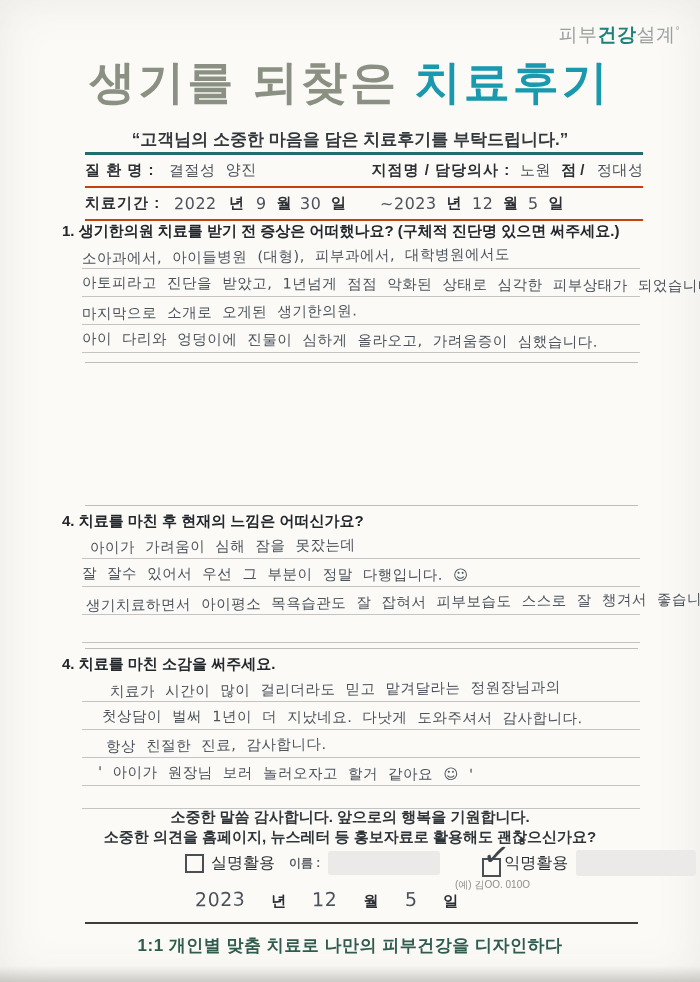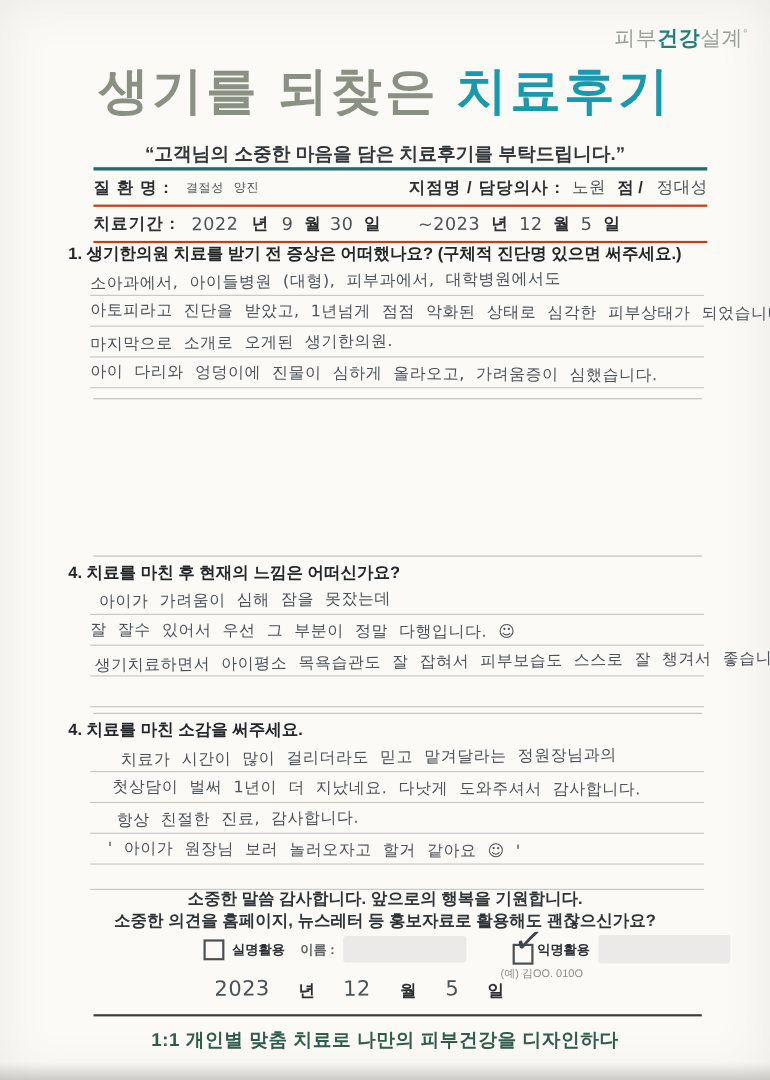--- a/index.html
+++ b/index.html
@@ -39,21 +39,21 @@
   .answer-row{height:27px;margin-left:20px;border-bottom:1px solid #c4c4c4;
     font-size:14.5px;line-height:30px;overflow:visible;}
   .answer-row.short{height:22px;}
   .divider{position:absolute;left:85px;width:553px;border-top:1px solid #bdbdbd;}
 
   
   .thanks{position:absolute;left:0;width:100%;text-align:center;font-size:15px;
     font-weight:bold;color:#2f3438;}
   .consent-row{position:absolute;left:185px;top:850px;display:flex;align-items:center;}
   .cbox{width:15px;height:15px;border:2px solid #4a4f52;background:#fbfaf7;flex:0 0 auto;}
-  .consent-label{font-size:12px;font-weight:bold;color:#2b2f33;margin-left:7px;white-space:nowrap;}
+  .consent-label{font-size:16px;font-weight:normal;color:#2b2f33;margin-left:7px;white-space:nowrap;}
   .name-label{font-size:12px;font-weight:bold;color:#5a5f63;margin-left:14px;white-space:nowrap;}
   .blur-box{background:#ebeae8;border-radius:3px;margin-left:8px;}
   .blur-box.name{width:112px;height:24px;}
   .blur-box.anon{width:120px;height:26px;}
   .anon-wrap{position:relative;margin-left:42px;width:15px;height:15px;flex:0 0 auto;}
   .anon-wrap .cbox{position:absolute;left:0;top:2px;}
   .checkmark{position:absolute;left:1px;top:-20px;font-size:32px;color:#3f454c;
     transform:rotate(8deg);font-family:"DejaVu Sans",sans-serif;}
   .example-note{position:absolute;left:455px;top:878px;font-size:10px;color:#8d8d8b;}
   .date-row{position:absolute;left:195px;top:888px;display:flex;align-items:baseline;gap:26px;}
@@ -73,21 +73,21 @@
 
   <h1 class="title">
     <span class="p1">생기를 되찾은</span>
     <span class="p2">치료후기</span>
   </h1>
   <div class="subtitle">“고객님의 소중한 마음을 담은 치료후기를 부탁드립니다.”</div>
 
   <div class="info-table">
     <div class="info-row">
       <span class="plabel">질 환 명 :</span>
-      <span class="hw" style="margin-left:14px;font-size:11px;">결절성 양진</span>
+      <span class="hw" style="margin-left:14px;font-size:15px;">결절성 양진</span>
       <span class="spacer"></span>
       <span class="plabel">지점명 / 담당의사 :</span>
       <span class="hw" style="margin:0 10px;font-size:15px;">노원</span>
       <span class="punit">점 /</span>
       <span class="hw" style="margin-left:12px;font-size:15px;">정대성</span>
     </div>
     <div class="info-row">
       <span class="plabel">치료기간 :</span>
       <span class="hw" style="margin-left:14px;font-size:16px;">2022</span>
       <span class="punit" style="margin-left:12px;">년</span>

